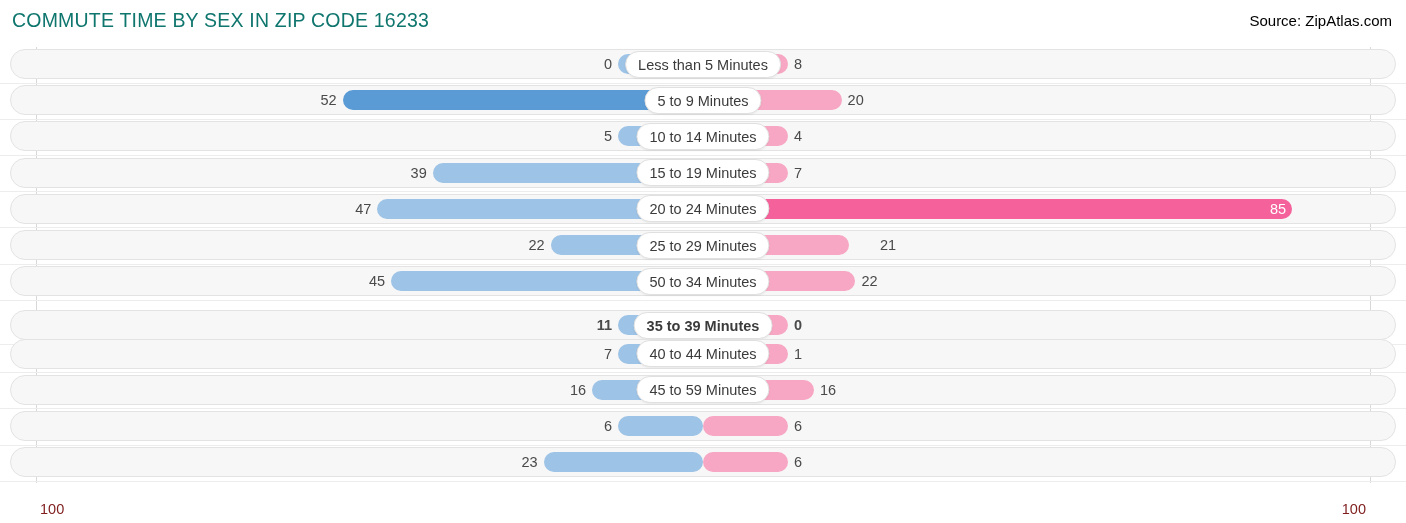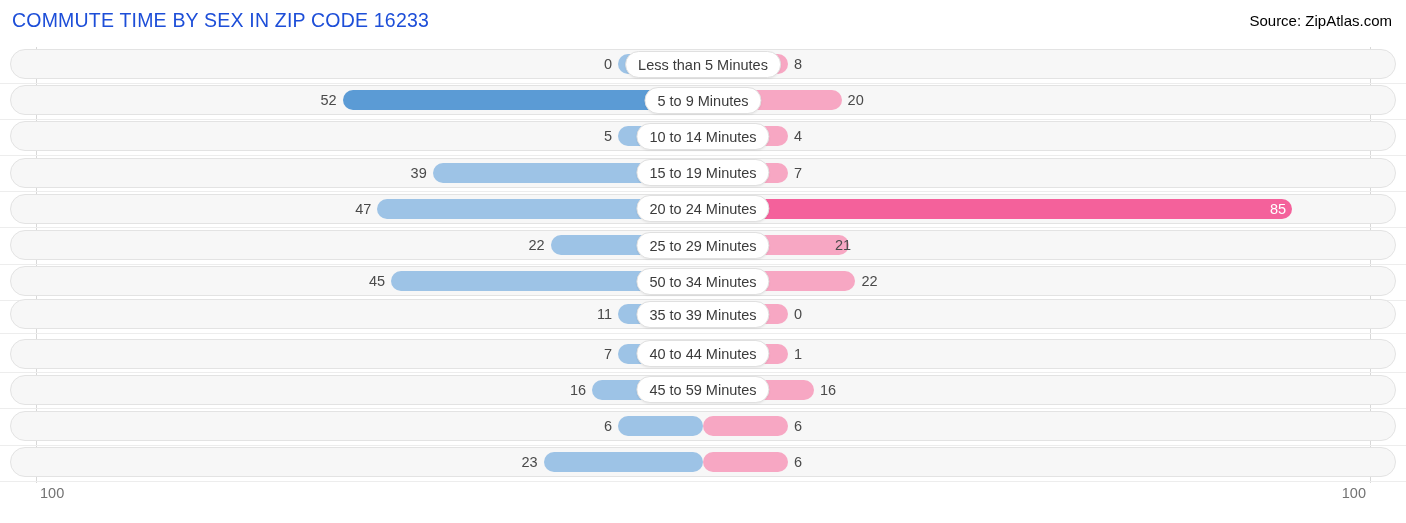--- a/index.html
+++ b/index.html
@@ -11,21 +11,21 @@
     overflow:hidden;
     position:relative;
   }
   .chart-root{position:relative;width:1406px;height:523px;box-sizing:border-box;}
 
   
   .header{position:absolute;left:0;top:0;width:1406px;height:42px;}
   .title{
     position:absolute;left:12px;top:9px;
     font-size:19.5px;letter-spacing:.2px;
-    color:#1d4ed8;font-weight:400;
+    color:#0f766e;font-weight:400;
     white-space:nowrap;
   }
   .source{
     position:absolute;right:14px;top:12px;
     font-size:15px;color:#000000;
     white-space:nowrap;
   }
 
   
   .plot{
@@ -80,22 +80,22 @@
     padding:0 12px;
     white-space:nowrap;
     box-sizing:border-box;
     transform:translateX(-50%);
     box-shadow:0 1px 2px rgba(0,0,0,.06);
   }
 
   
   .footer{position:absolute;left:0;top:483px;width:1406px;height:40px;}
   .axis-max{
-    position:absolute;top:2px;
-    font-size:14.5px;color:#737373;white-space:nowrap;
+    position:absolute;top:18px;
+    font-size:14.5px;color:#7f1d1d;white-space:nowrap;
   }
   .axis-max.l{left:40px;}
   .axis-max.r{right:40px;}
   .legend{
     position:absolute;left:0;top:5px;width:1406px;
     display:flex;justify-content:center;align-items:center;gap:22px;
   }
   .legend-item{display:flex;align-items:center;gap:7px;}
   .legend-swatch{width:15px;height:15px;border-radius:2px;display:inline-block;}
   .legend-label{font-size:15px;color:#3b3b3b;}
@@ -156,34 +156,34 @@
         <div class="val left" style="width: 60px; left: 311.29px;">47</div>
         <div class="val right inside" style="left: 1266.05px; width: 20px; text-align: right;">85</div>
         <div class="cat" style="left: 703px;">20 to 24 Minutes</div>
         <div class="rowline"></div>
       </div>
       <div class="row" style="top: 181px;">
         <div class="track"></div>
         <div class="bar bar-male" style="left: 550.54px; width: 152.46px;"></div>
         <div class="bar bar-female" style="left: 703px; width: 145.53px;"></div>
         <div class="val left" style="width: 60px; left: 484.54px;">22</div>
-        <div class="val right" style="left: 835px; width: 60px;">21</div>
+        <div class="val right" style="left: 858px; width: 60px; text-align: center;">21</div>
         <div class="cat" style="left: 703px;">25 to 29 Minutes</div>
         <div class="rowline"></div>
       </div>
       <div class="row" style="top: 217.2px;">
         <div class="track"></div>
         <div class="bar bar-male" style="left: 391.15px; width: 311.85px;"></div>
         <div class="bar bar-female" style="left: 703px; width: 152.46px;"></div>
         <div class="val left" style="width: 60px; left: 325.15px;">45</div>
         <div class="val right" style="left: 861.46px; width: 60px;">22</div>
         <div class="cat" style="left: 703px;">50 to 34 Minutes</div>
         <div class="rowline"></div>
       </div>
-      <div class="row" style="top: 250px;">
+      <div class="row" style="top: 261px; font-weight: bold;">
         <div class="track"></div>
         <div class="bar bar-male" style="left: 618px; width: 85px;"></div>
         <div class="bar bar-female" style="left: 703px; width: 85px;"></div>
         <div class="val left" style="width: 60px; left: 552px;">11</div>
         <div class="val right" style="left: 794px; width: 60px;">0</div>
         <div class="cat" style="left: 703px;">35 to 39 Minutes</div>
         <div class="rowline"></div>
       </div>
       <div class="row" style="top: 289.6px;">
         <div class="track"></div>

